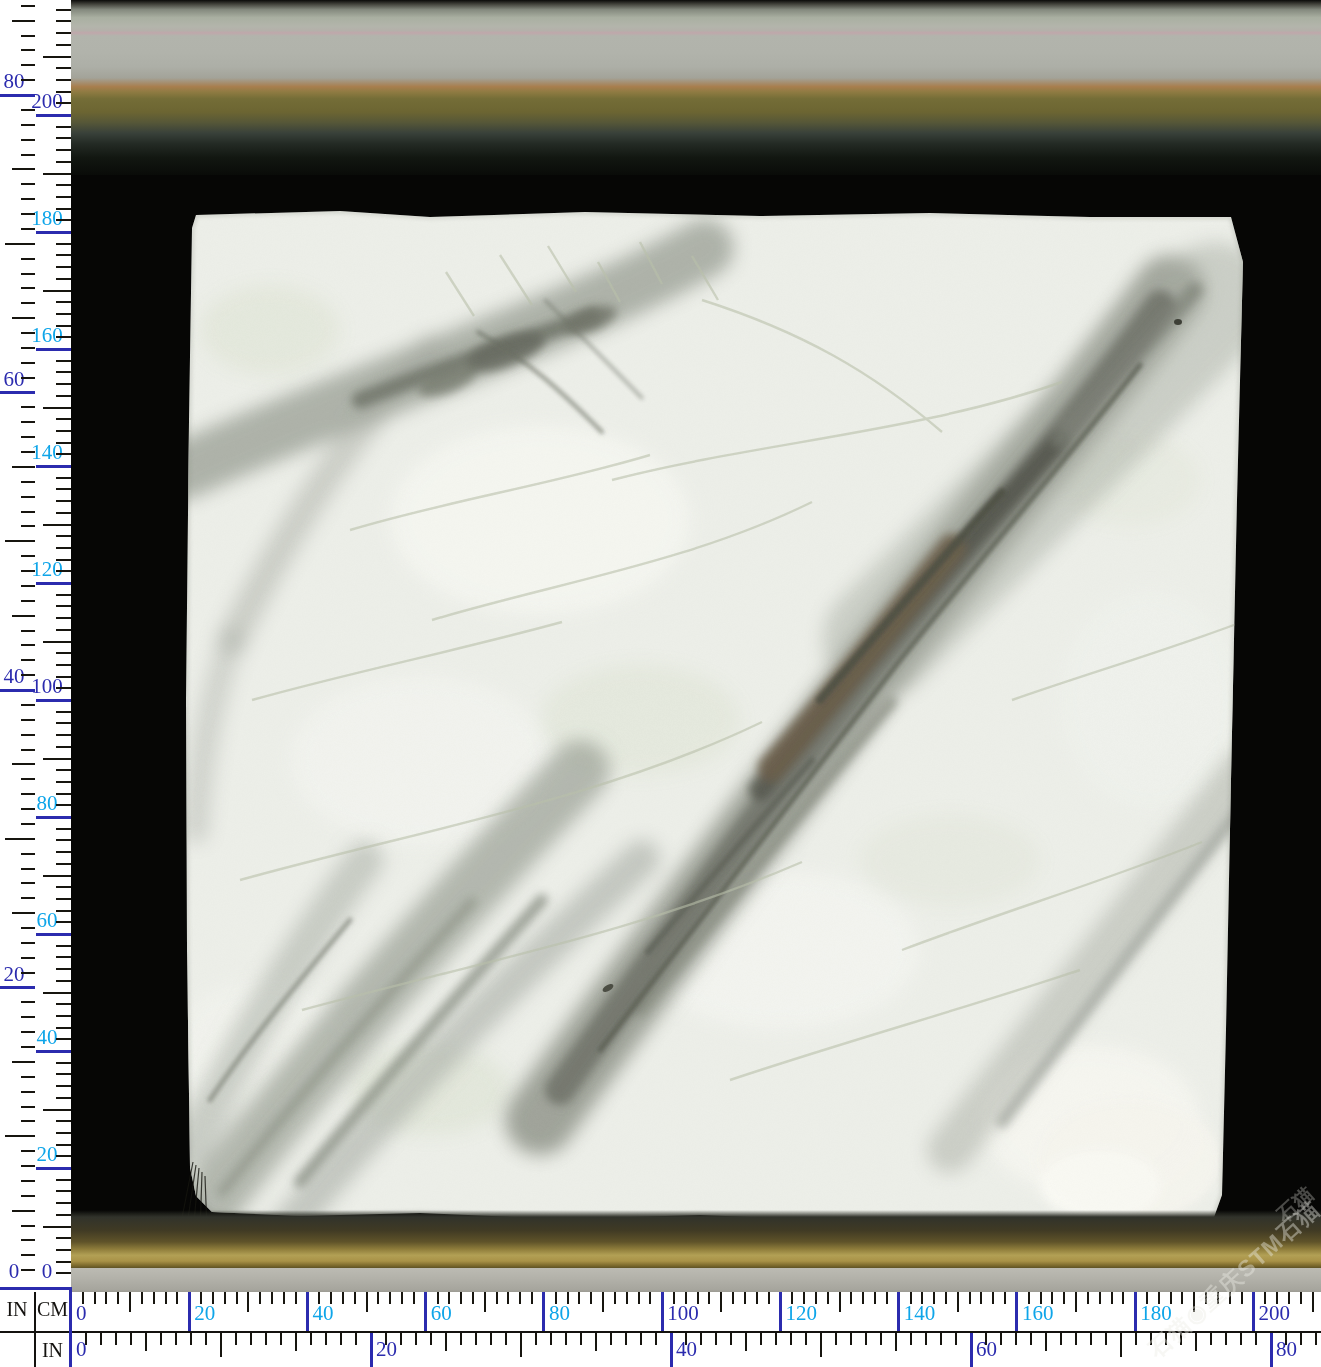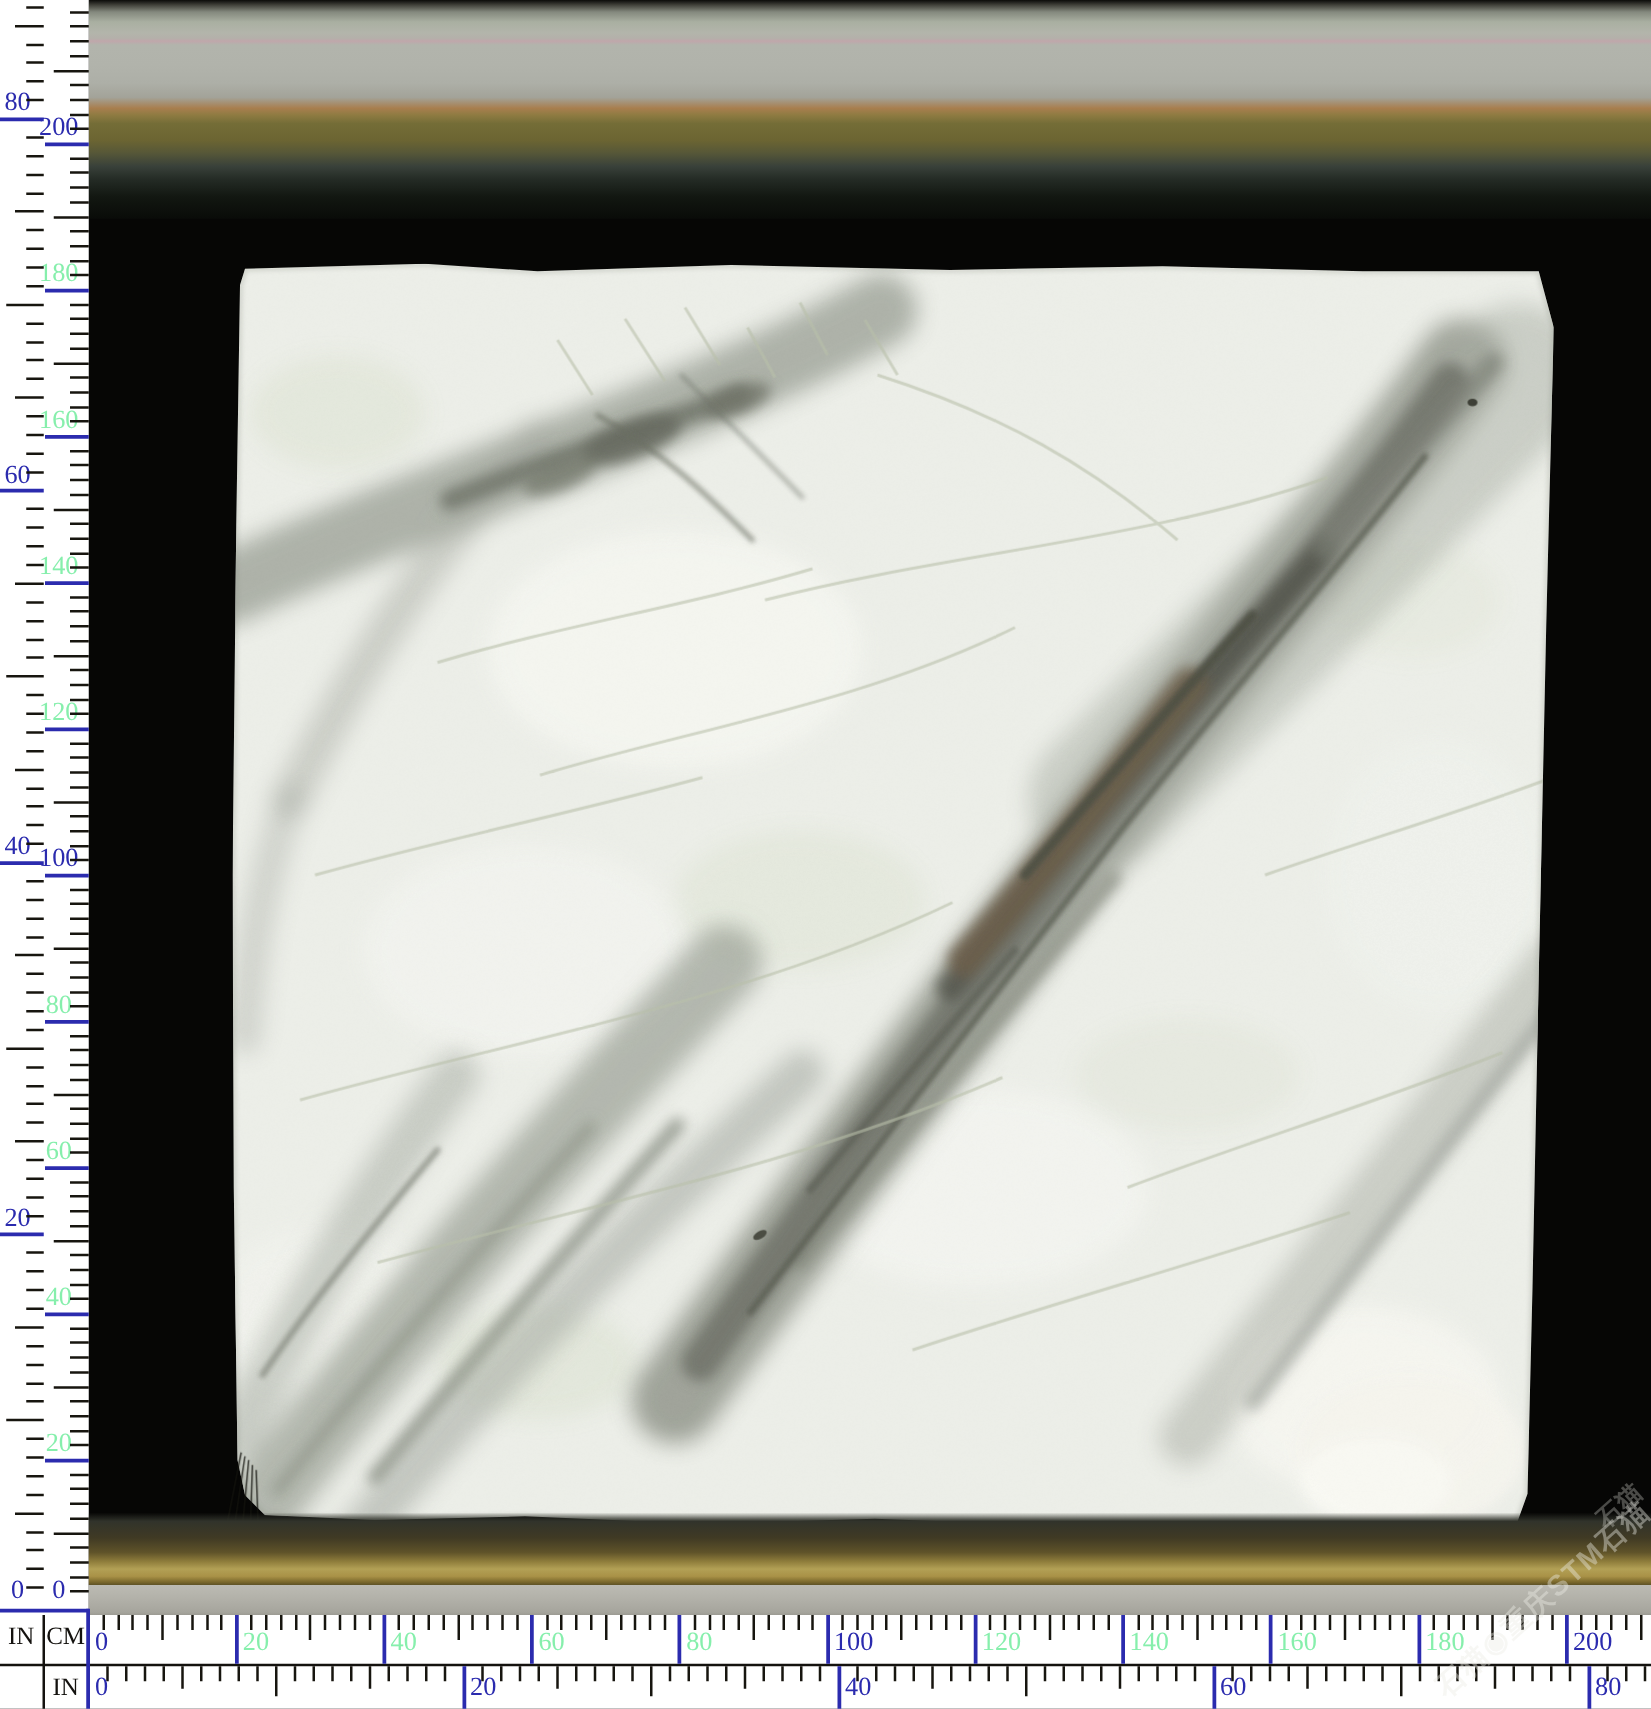--- a/index.html
+++ b/index.html
@@ -22,21 +22,21 @@
   .vrulers{left:0;top:0;width:71px;height:1292px;background:#ffffff;}
   .bottom-strip{left:0;top:1292px;width:1321px;height:75px;background:#ffffff;}
   .sep-line{left:0;top:1331px;width:1321px;height:2px;background:#14120f;}
   .corner-hline{left:0;top:1287px;width:71px;height:3px;background:#2b2bae;}
   .corner-vline{left:69px;top:1287px;width:3px;height:80px;background:#2b2bae;}
   .corner-bline{left:34px;top:1292px;width:2px;height:75px;background:#14120f;}
   .unit{position:absolute;font-size:20px;color:#14120f;line-height:1;}
   .unit-in-v{left:0;top:1299px;width:34px;text-align:center;}
   .unit-cm-v{left:36px;top:1299px;width:33px;text-align:center;}
   .unit-in-h{left:36px;top:1340px;width:33px;text-align:center;}
-  .num{position:absolute;font-size:21px;color:#86efac;line-height:1;}
+  .num{position:absolute;font-size:21px;color:#0ea5e9;line-height:1;}
   .num.blue{color:#2b2bae;}
   .tk{position:absolute;background:#17150f;}
   .mline{position:absolute;background:#2b2bae;}
   .wm{position:absolute;color:rgba(235,236,229,0.42);font-family:"Liberation Sans",sans-serif;
       font-weight:bold;transform-origin:0 50%;white-space:nowrap;pointer-events:none;}
   .wm-a{left:1152px;top:1338px;font-size:23px;letter-spacing:1.5px;transform:rotate(-42deg);}
   .wm-b{left:1280px;top:1205px;font-size:20px;letter-spacing:1px;transform:rotate(-42deg);
         color:rgba(235,236,229,0.30);}
 </style>
 </head>

